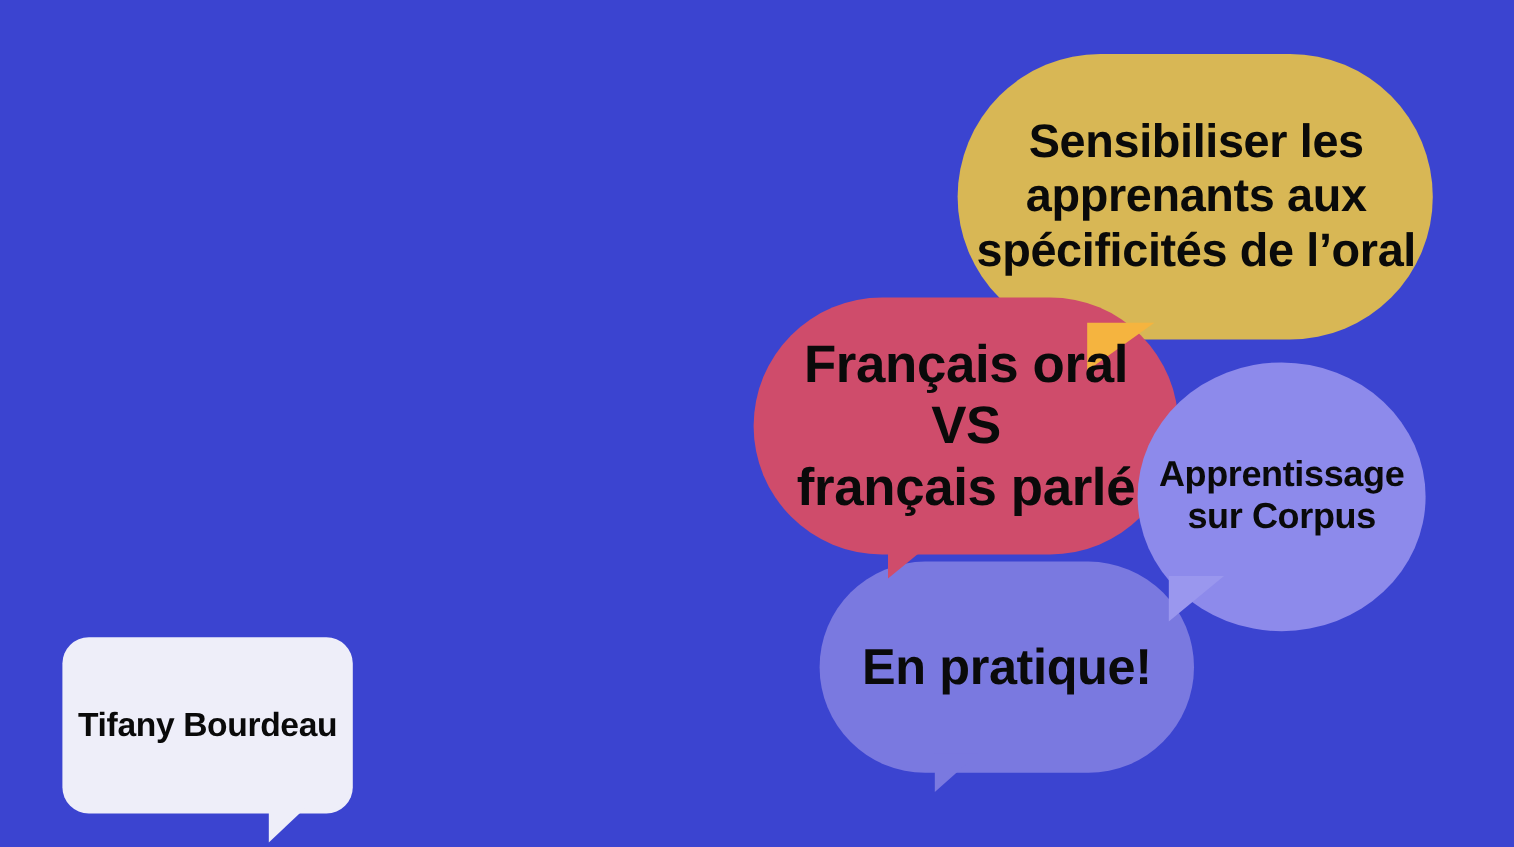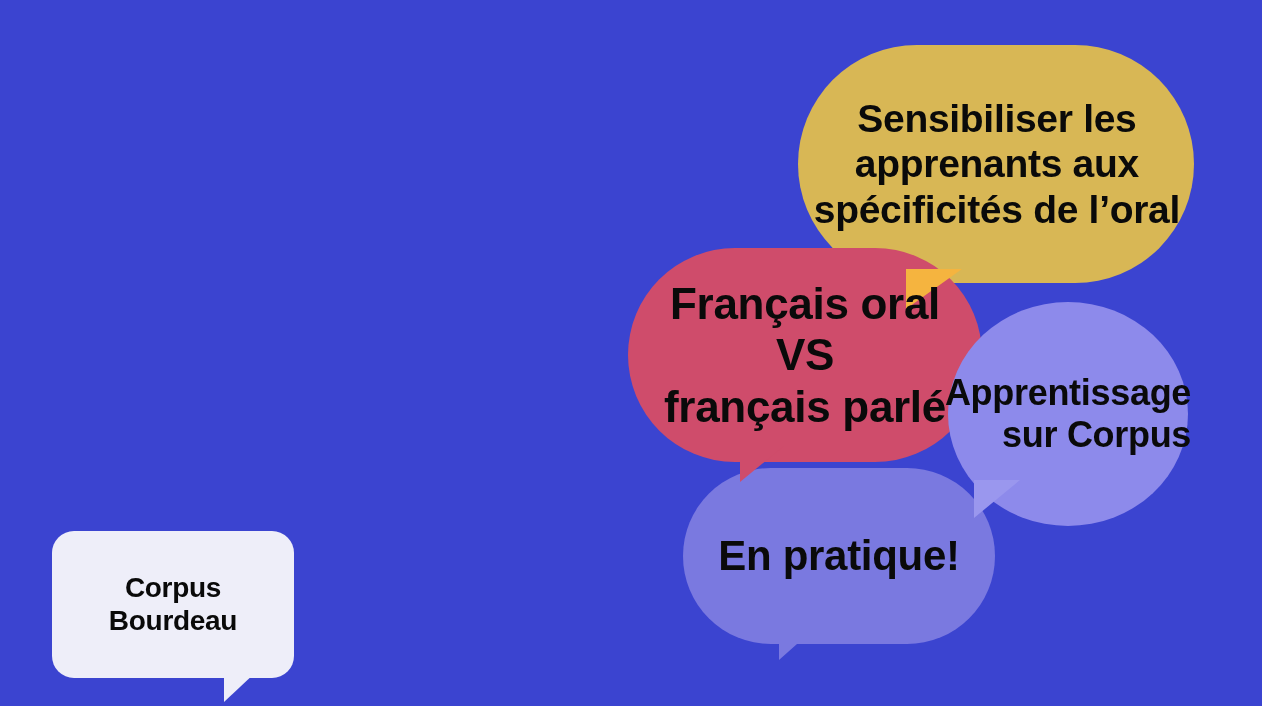--- a/index.html
+++ b/index.html
@@ -92,22 +92,21 @@
     border-right: 44px solid transparent;
     border-top: 36px solid #CF4C6B;
   }
 
   
   #bubble-corpus {
     left: 948px;
     top: 302px;
     width: 240px;
     height: 224px;
-    font-size: 36px;
-    text-align: right;
+    font-size: 30px;
   }
   #bubble-corpus .body-shape {
     background: #8D8AEB;
     border-radius: 50%;
   }
   #bubble-corpus .txt { padding: 0 8px; }
   #tail-corpus {
     left: 26px;
     top: 178px;
     border-left: 0 solid transparent;
@@ -186,16 +185,16 @@
 
   <div class="bubble" id="bubble-pratique">
     <span class="body-shape"></span>
     <span class="tail" id="tail-pratique"></span>
     <span class="txt">En pratique!</span>
   </div>
 
   <div class="bubble" id="bubble-author">
     <span class="body-shape"></span>
     <span class="tail" id="tail-author"></span>
-    <span class="txt">Corpus Bourdeau</span>
+    <span class="txt">Tifany Bourdeau</span>
   </div>
 
 </div>
 
 </body></html>

